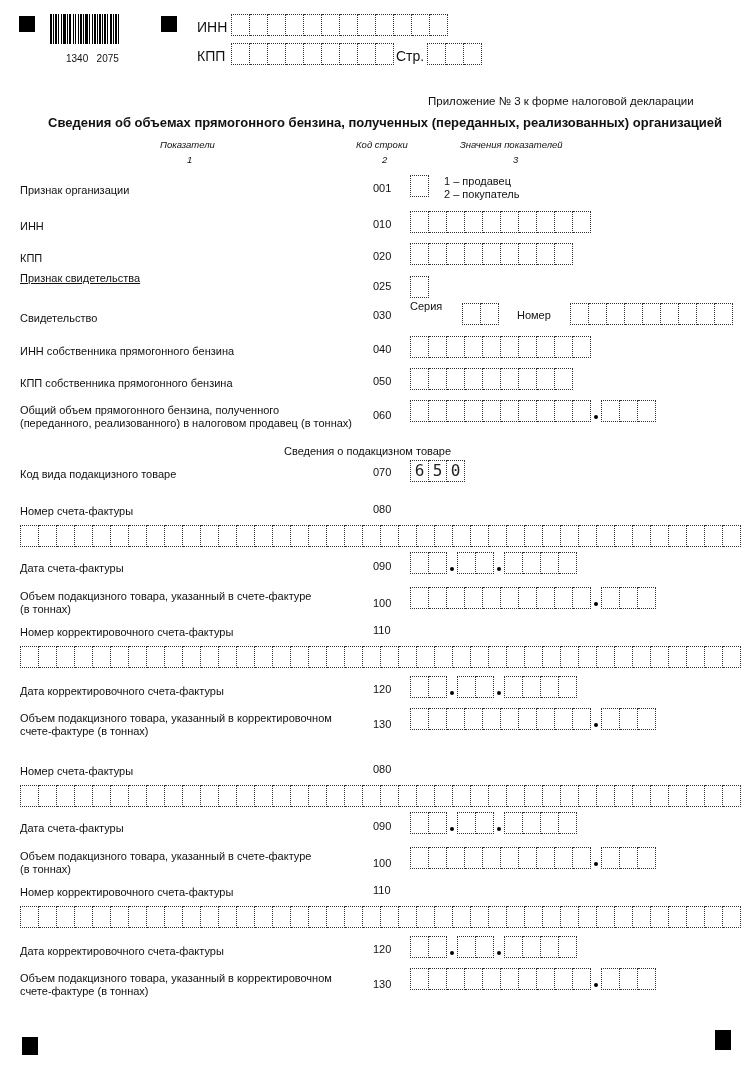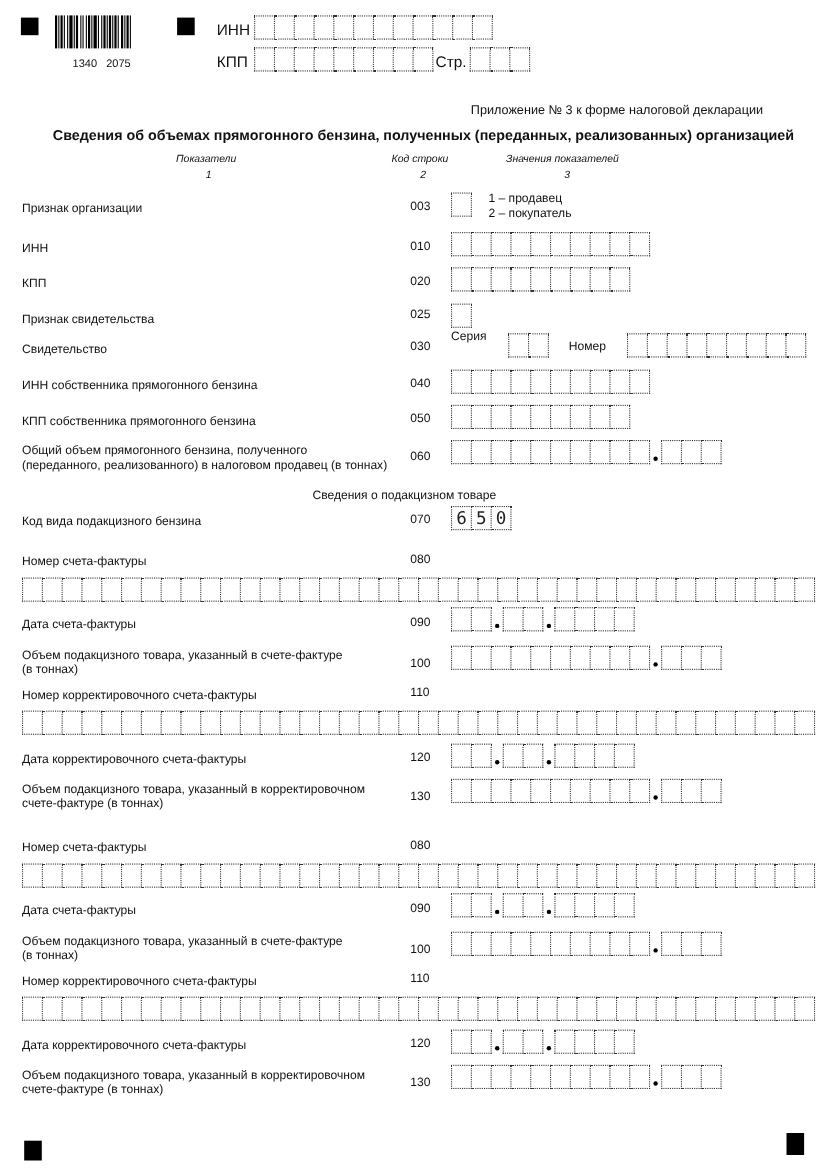--- a/index.html
+++ b/index.html
@@ -125,21 +125,21 @@
 <div class="lbl" style="left:428px;top:95px;font-size:11.5px;">Приложение № 3 к форме налоговой декларации</div>
 <div class="lbl" style="left:48px;top:116px;font-size:13px;font-weight:bold;">Сведения об объемах прямогонного бензина, полученных (переданных, реализованных) организацией</div>
 <div class="hdr-it" style="left:160px;top:139px;">Показатели</div>
 <div class="hdr-it" style="left:356px;top:139px;">Код строки</div>
 <div class="hdr-it" style="left:460px;top:139px;">Значения показателей</div>
 <div class="hdr-it" style="left:187px;top:154px;">1</div>
 <div class="hdr-it" style="left:382px;top:154px;">2</div>
 <div class="hdr-it" style="left:513px;top:154px;">3</div>
 
 <div class="lbl" style="left:20px;top:184px;">Признак организации</div>
-<div class="code" style="left:373px;top:182px;">003</div>
+<div class="code" style="left:373px;top:182px;">001</div>
 <div class="field" style="left:410px;top:175px;">
     <div style="display: flex;">
       <div class="cell"></div>
     </div>
   </div>
 <div class="lbl" style="left:444px;top:175px;">1 – продавец</div>
 <div class="lbl" style="left:444px;top:188px;">2 – покупатель</div>
 
 <div class="lbl" style="left:20px;top:220px;">ИНН</div>
 <div class="code" style="left:373px;top:218px;">010</div>
@@ -167,21 +167,21 @@
       <div class="cell"></div>
       <div class="cell"></div>
       <div class="cell"></div>
       <div class="cell"></div>
       <div class="cell"></div>
       <div class="cell"></div>
       <div class="cell"></div>
     </div>
   </div>
 
-<div class="lbl" style="left:20px;top:285px;">Признак свидетельства</div>
+<div class="lbl" style="left:20px;top:272px;text-decoration:underline;">Признак свидетельства</div>
 <div class="code" style="left:373px;top:280px;">025</div>
 <div class="field" style="left:410px;top:276px;">
     <div style="display: flex;">
       <div class="cell"></div>
     </div>
   </div>
 
 <div class="lbl" style="left:20px;top:312px;">Свидетельство</div>
 <div class="code" style="left:373px;top:309px;">030</div>
 <div class="lbl" style="left:410px;top:300px;">Серия</div>
@@ -258,21 +258,21 @@
     <div class="sep"></div>
     <div style="display: flex;">
       <div class="cell"></div>
       <div class="cell"></div>
       <div class="cell"></div>
     </div>
   </div>
 
 <div class="lbl" style="left:284px;top:445px;font-weight:normal;">Сведения о подакцизном товаре</div>
 
-<div class="lbl" style="left:20px;top:468px;">Код вида подакцизного бензина</div>
+<div class="lbl" style="left:20px;top:468px;">Код вида подакцизного товаре</div>
 <div class="code" style="left:373px;top:466px;">070</div>
 <div class="field" style="left:410px;top:460px;">
     <div style="display: flex;">
       <div class="cell">6</div>
       <div class="cell">5</div>
       <div class="cell">0</div>
     </div>
   </div>
 
 <div id="blocks">

